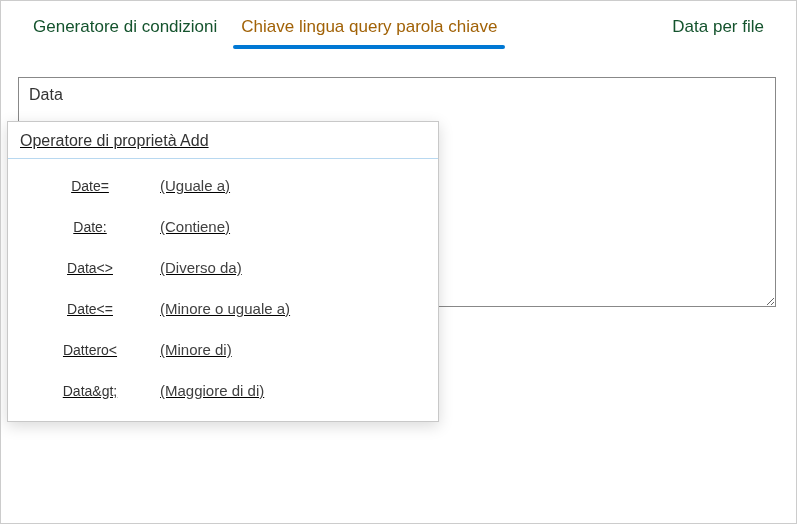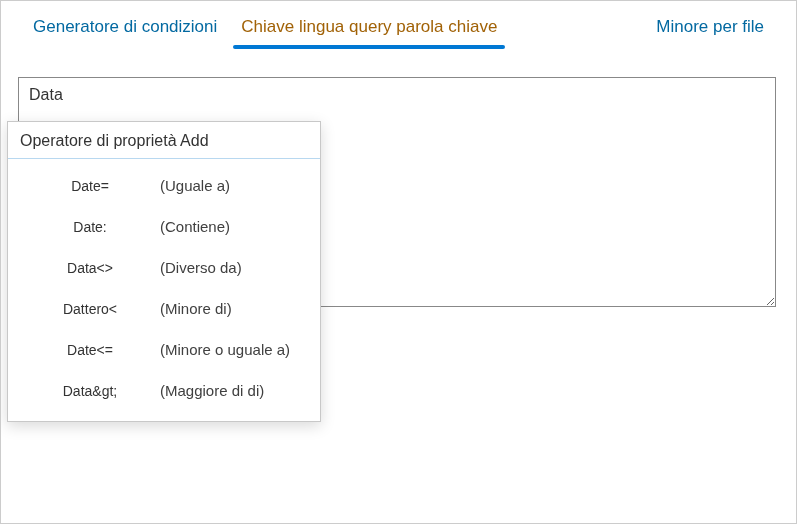--- a/index.html
+++ b/index.html
@@ -18,21 +18,21 @@
     }
     .tabs {
       display: flex;
       gap: 0;
       padding: 8px 20px 0 20px;
       align-items: flex-start;
     }
     .tab {
       padding: 8px 12px 10px 12px;
       font-size: 17px;
-      color: #0369a1;
+      color: #14532d;
       cursor: pointer;
       position: relative;
       white-space: nowrap;
     }
     .tab.active {
       color: #a16207;
     }
     .tab.active::after {
       content: '';
       position: absolute;
@@ -66,25 +66,26 @@
       position: relative;
     }
     .query-text {
       font-size: 16px;
       color: #333;
     }
     .dropdown {
       position: absolute;
       left: 6px;
       top: 120px;
-      width: 314px;
+      width: 432px;
       background: #fff;
       border: 1px solid #c8c8c8;
       box-shadow: 0 4px 14px rgba(0,0,0,0.15);
       z-index: 10;
+      text-decoration: underline;
     }
     .dropdown-header {
       padding: 10px 12px 8px 12px;
       font-size: 16px;
       color: #333;
       border-bottom: 1px solid #b8d8f0;
     }
     .dropdown-items {
       padding: 6px 0 10px 0;
     }
@@ -107,21 +108,21 @@
       color: #404040;
     }
   </style>
 </head>
 <body>
 
 <div class="tabs">
   <div class="tab">Generatore di condizioni</div>
   <div class="tab active">Chiave lingua query parola chiave</div>
   <div class="tab-spacer"></div>
-  <div class="tab tab-right">Minore per file</div>
+  <div class="tab tab-right">Data per file</div>
 </div>
 
 <div class="content">
   <div class="query-box">
     <span class="query-text">Data</span>
   </div>
 </div>
 
 <div class="dropdown">
   <div class="dropdown-header">Operatore di proprietà Add</div>
@@ -132,25 +133,25 @@
     </div>
     <div class="dropdown-item">
       <span class="operator-key">Date:</span>
       <span class="operator-desc">(Contiene)</span>
     </div>
     <div class="dropdown-item">
       <span class="operator-key">Data&lt;&gt;</span>
       <span class="operator-desc">(Diverso da)</span>
     </div>
     <div class="dropdown-item">
+      <span class="operator-key">Date&lt;=</span>
+      <span class="operator-desc">(Minore o     uguale a)</span>
+    </div>
+    <div class="dropdown-item">
       <span class="operator-key">Dattero&lt;</span>
       <span class="operator-desc">(Minore di)</span>
-    </div>
-    <div class="dropdown-item">
-      <span class="operator-key">Date&lt;=</span>
-      <span class="operator-desc">(Minore o     uguale a)</span>
     </div>
     <div class="dropdown-item">
       <span class="operator-key">Data&amp;gt;</span>
       <span class="operator-desc">(Maggiore di  di)</span>
     </div>
   </div>
 </div>
 
 </body></html>

